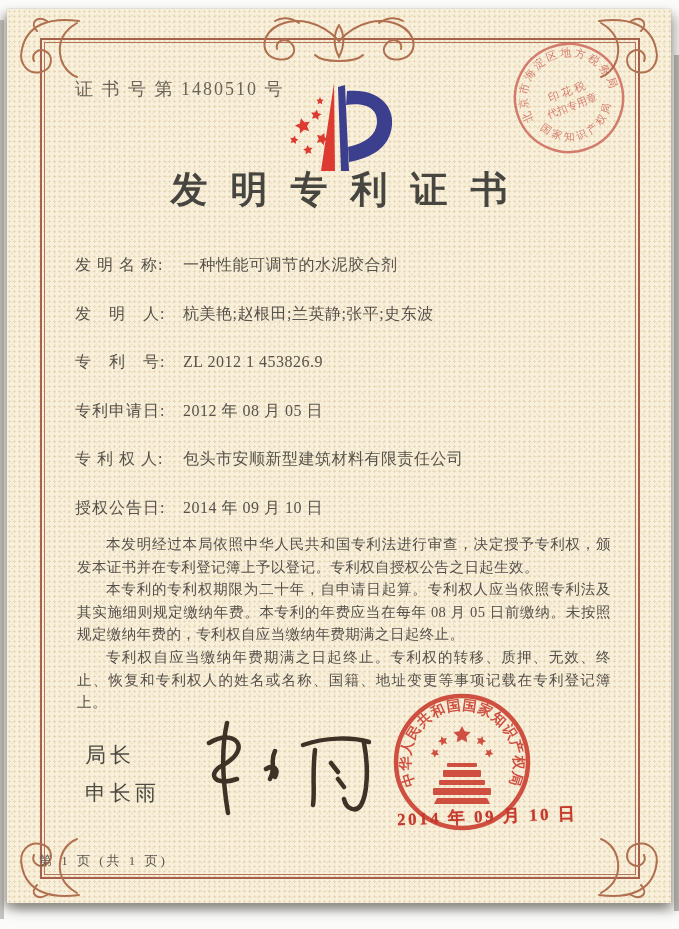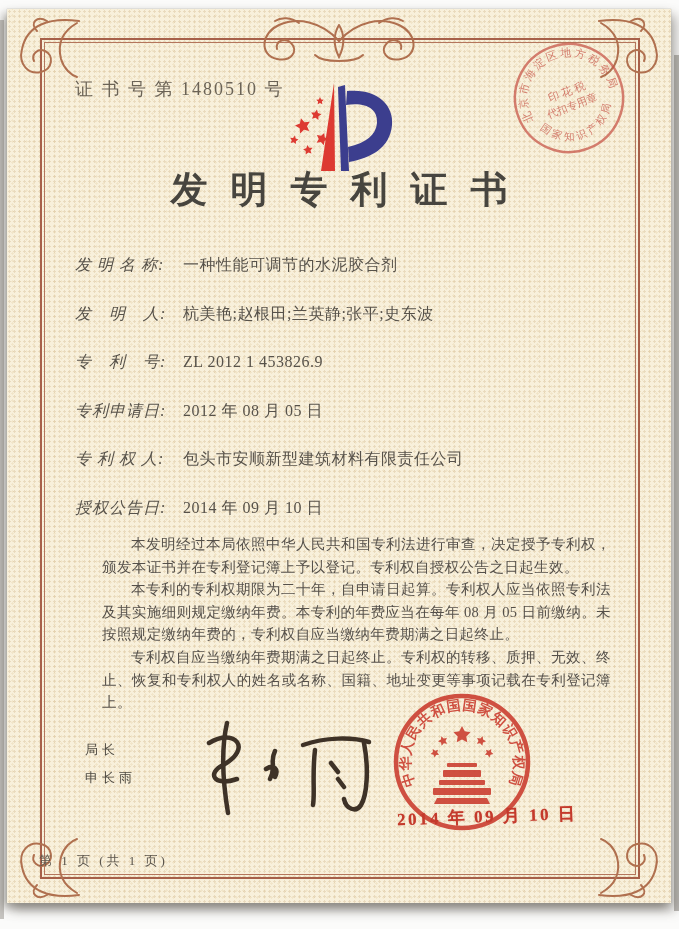--- a/index.html
+++ b/index.html
@@ -29,28 +29,28 @@
   .cert-no { position:absolute; left:68px; top:68px; font-size:18px; color:#6b6356; letter-spacing:2px; }
 
   .logo { position:absolute; left:268px; top:70px; }
   .tax-stamp { position:absolute; left:503px; top:30px; transform:rotate(-21deg); opacity:.88; }
 
   .title { position:absolute; left:0; top:156px; width:664px; text-align:center;
            font-size:37px; font-weight:700; color:#47453f; letter-spacing:23px; padding-left:23px; }
 
   .fields { position:absolute; left:68px; top:246px; width:540px; }
   .field-row { height:48.5px; font-size:16px; color:#57524a; }
-  .field-label { display:inline-block; width:104px; white-space:pre; letter-spacing:1px;font-style:italic; }
+  .field-label { display:inline-block; width:104px; white-space:pre; letter-spacing:1px; }
   .field-value { letter-spacing:.5px; }
 
   .paras { position:absolute; left:70px; top:524px; width:534px; }
   .paras p { font-size:14.5px; line-height:22.6px; color:#55504a; text-indent:2em;
-             text-align:justify; letter-spacing:.4px;margin-left:25px; }
-
-  .sign-block { position:absolute; left:78px; top:732px; font-size:13px; color:#4e4a42; letter-spacing:4px; }
+             text-align:justify; letter-spacing:.4px; }
+
+  .sign-block { position:absolute; left:78px; top:732px; font-size:21px; color:#4e4a42; letter-spacing:4px; }
   .sign-block div { margin-bottom:10px; }
   .autograph { position:absolute; left:158px; top:700px; }
 
   .seal { position:absolute; left:360px; top:658px; }
   .seal-date { position:absolute; left:390px; top:796px; width:190px; font-size:17px; font-weight:700;
                color:#c43a2c; letter-spacing:2.5px; transform:rotate(-2deg);
                text-shadow:0 0 1px rgba(196,58,44,.65); }
 
   .footer { position:absolute; left:32px; top:843px; width:600px; 
             font-size:13px; color:#5c564d; letter-spacing:3px; }

